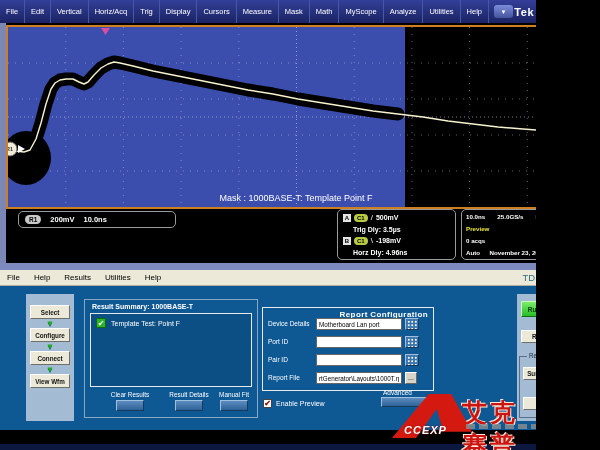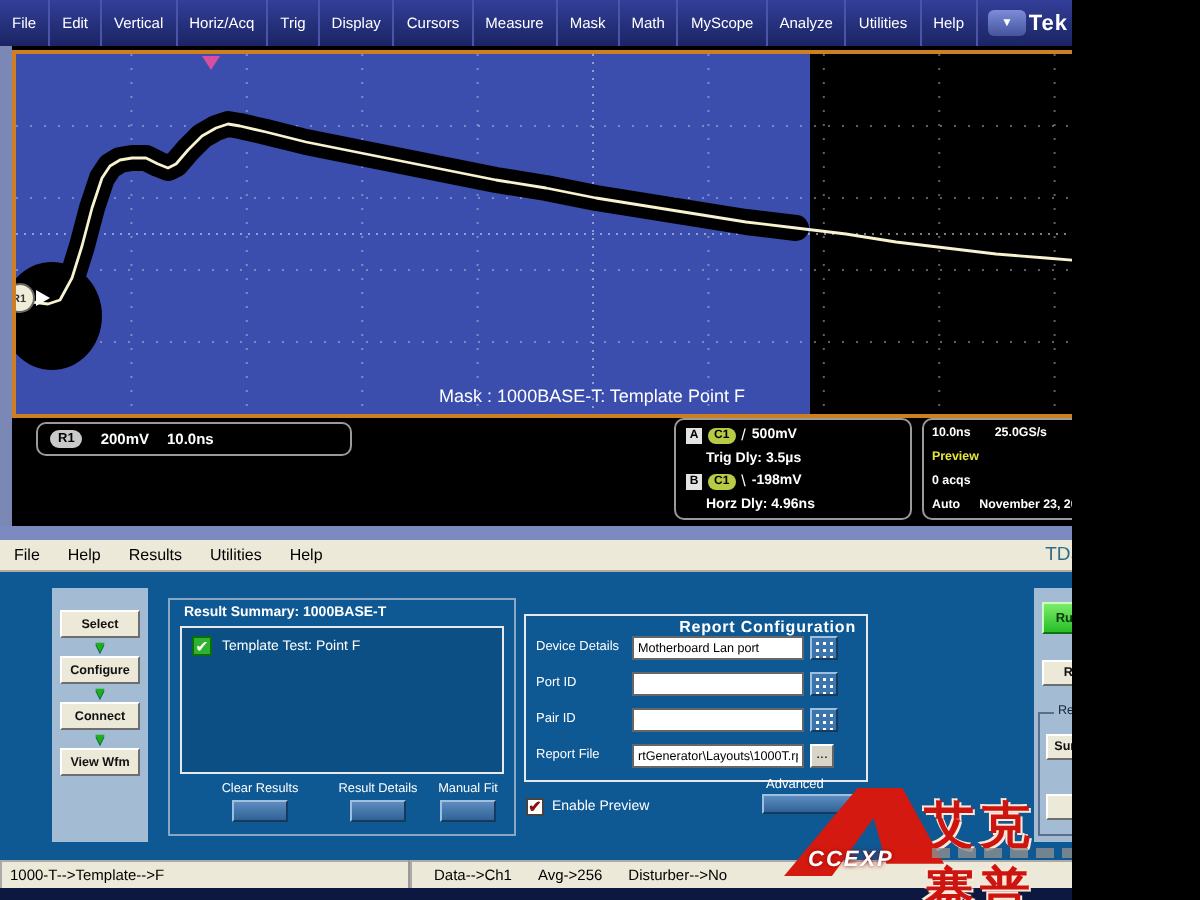--- a/index.html
+++ b/index.html
@@ -321,28 +321,20 @@
   <div class="ep-label">Enable Preview</div>
 
   <div class="rstrip"></div>
   <div class="run-btn">Run Test</div>
   <div class="result-btn btn-cream">Result</div>
   <div class="report-group"></div>
   <div class="report-group-label">Report</div>
   <div class="summary-btn btn-cream">Summary</div>
   <div class="hidden-btn btn-cream"></div>
 
-  <div class="status">
-    <div class="status-cell-l">1000-T--&gt;Template--&gt;F</div>
-    <div class="status-cell-c">
-      <span>Data--&gt;Ch1</span>
-      <span>Avg-&gt;256</span>
-      <span>Disturber--&gt;No</span>
-    </div>
-  </div>
   <div class="bottom-strip"></div>
 
   <div class="wm wm-cn">艾克赛普</div>
   <div class="wm wm-logo">
     <div class="wedge"></div>
     <div class="ltxt">CCEXP</div>
   </div>
   <div class="wm wm-gray">
     <i></i>
       <i></i>

